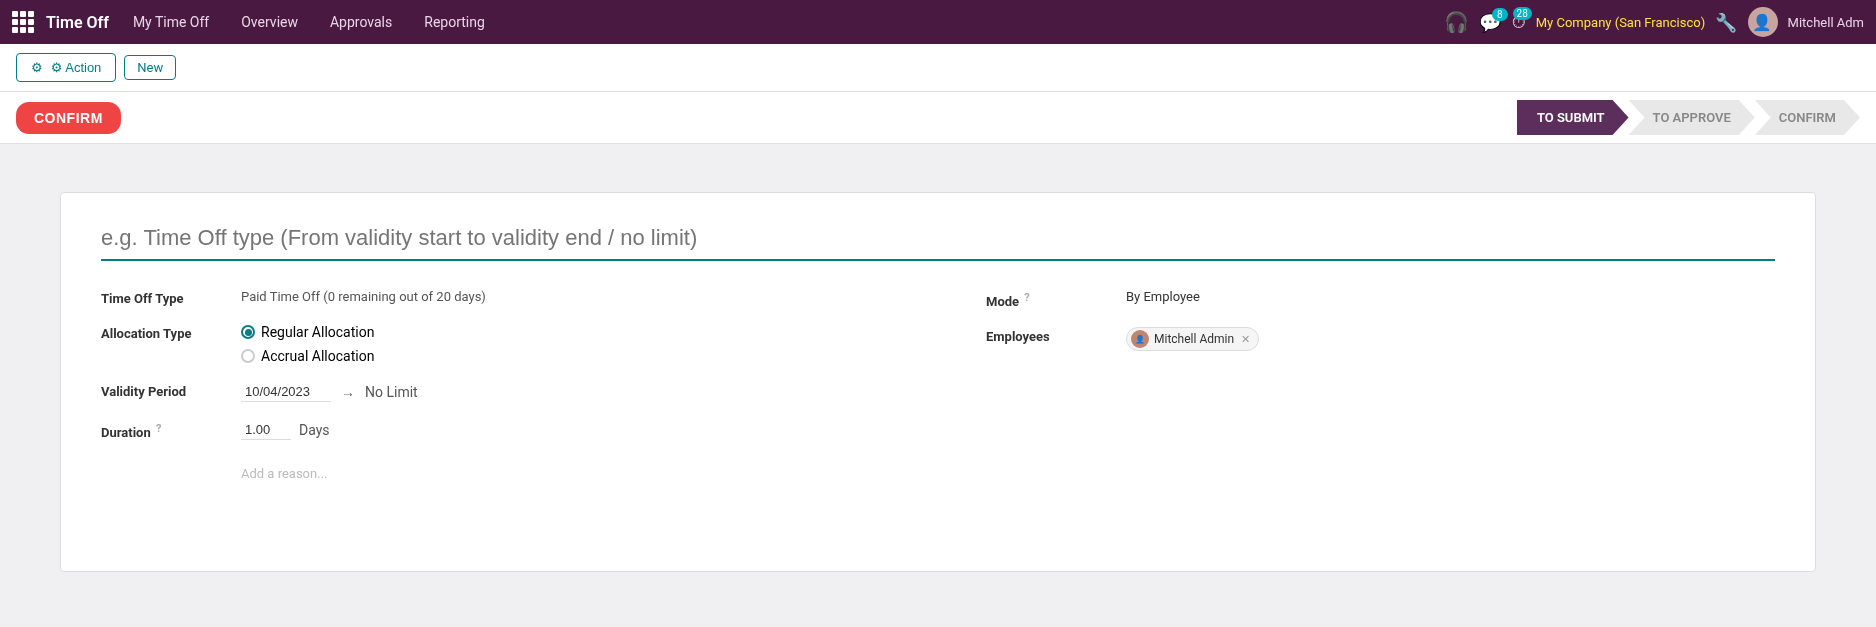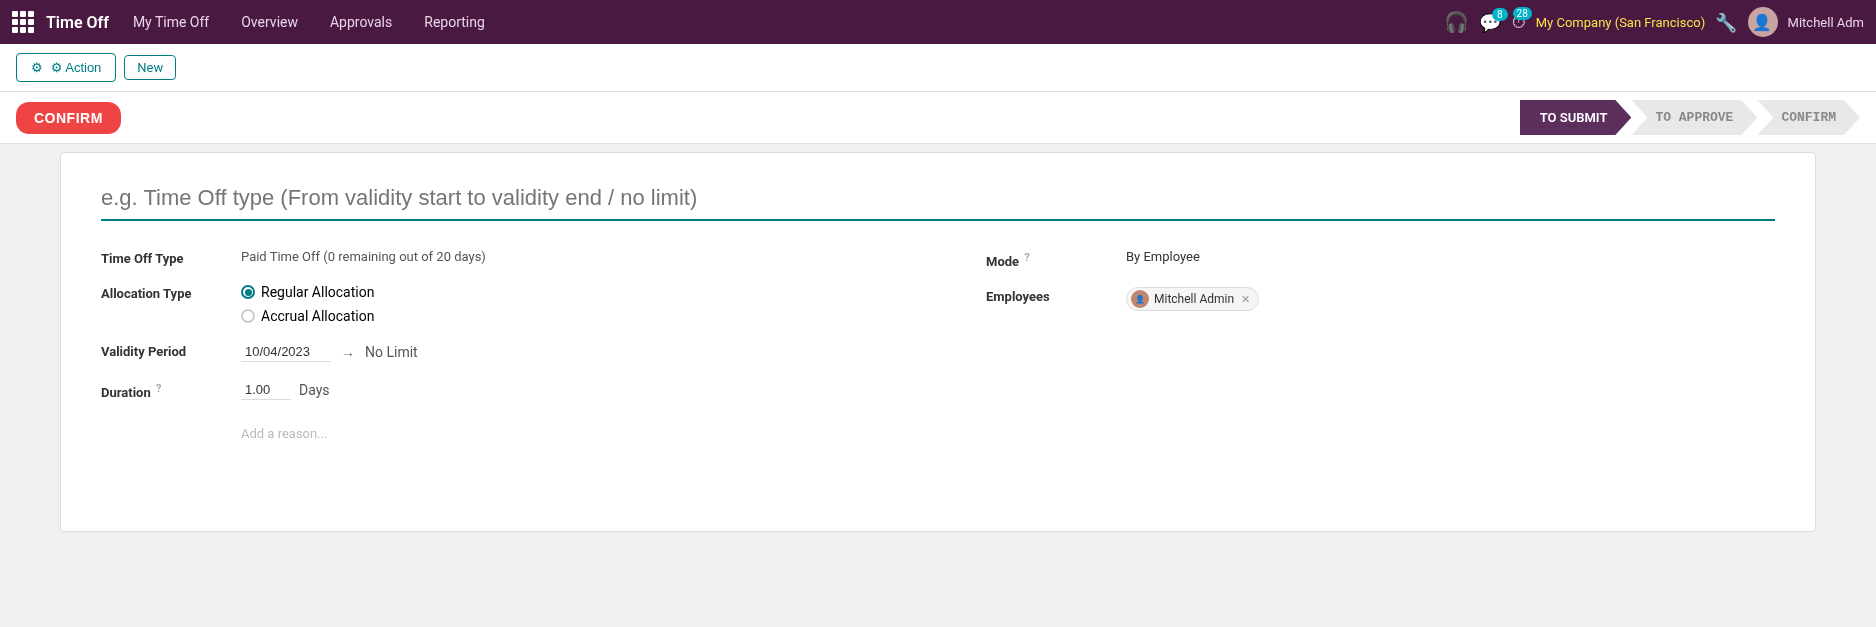--- a/index.html
+++ b/index.html
@@ -82,24 +82,24 @@
       padding: 10px 24px;
       font-size:13px; font-weight:600;
       position:relative; white-space:nowrap;
       clip-path: polygon(0 0, calc(100% - 16px) 0, 100% 50%, calc(100% - 16px) 100%, 0 100%, 16px 50%);
     }
     .step:first-child {
       clip-path: polygon(0 0, calc(100% - 16px) 0, 100% 50%, calc(100% - 16px) 100%, 0 100%);
       padding-left: 20px;
     }
     .step.active { background:#5c2e5c; color:#fff; }
-    .step.inactive { background:#e8e8e8; color:#888;font-family:Liberation Mono, monospace; }
-
-    
-    .main-content { padding: 8px 60px; }
+    .step.inactive { background:#e8e8e8; color:#888; }
+
+    
+    .main-content { padding: 8px 60px; margin-top: 40px; }
     .form-card {
       background:#fff;
       border: 1px solid #ddd;
       border-radius:4px;
       padding: 28px 40px 36px;
       min-height: 380px;
     }
     .form-title-input {
       width:100%;
       border:none; border-bottom: 2px solid #017e84;

